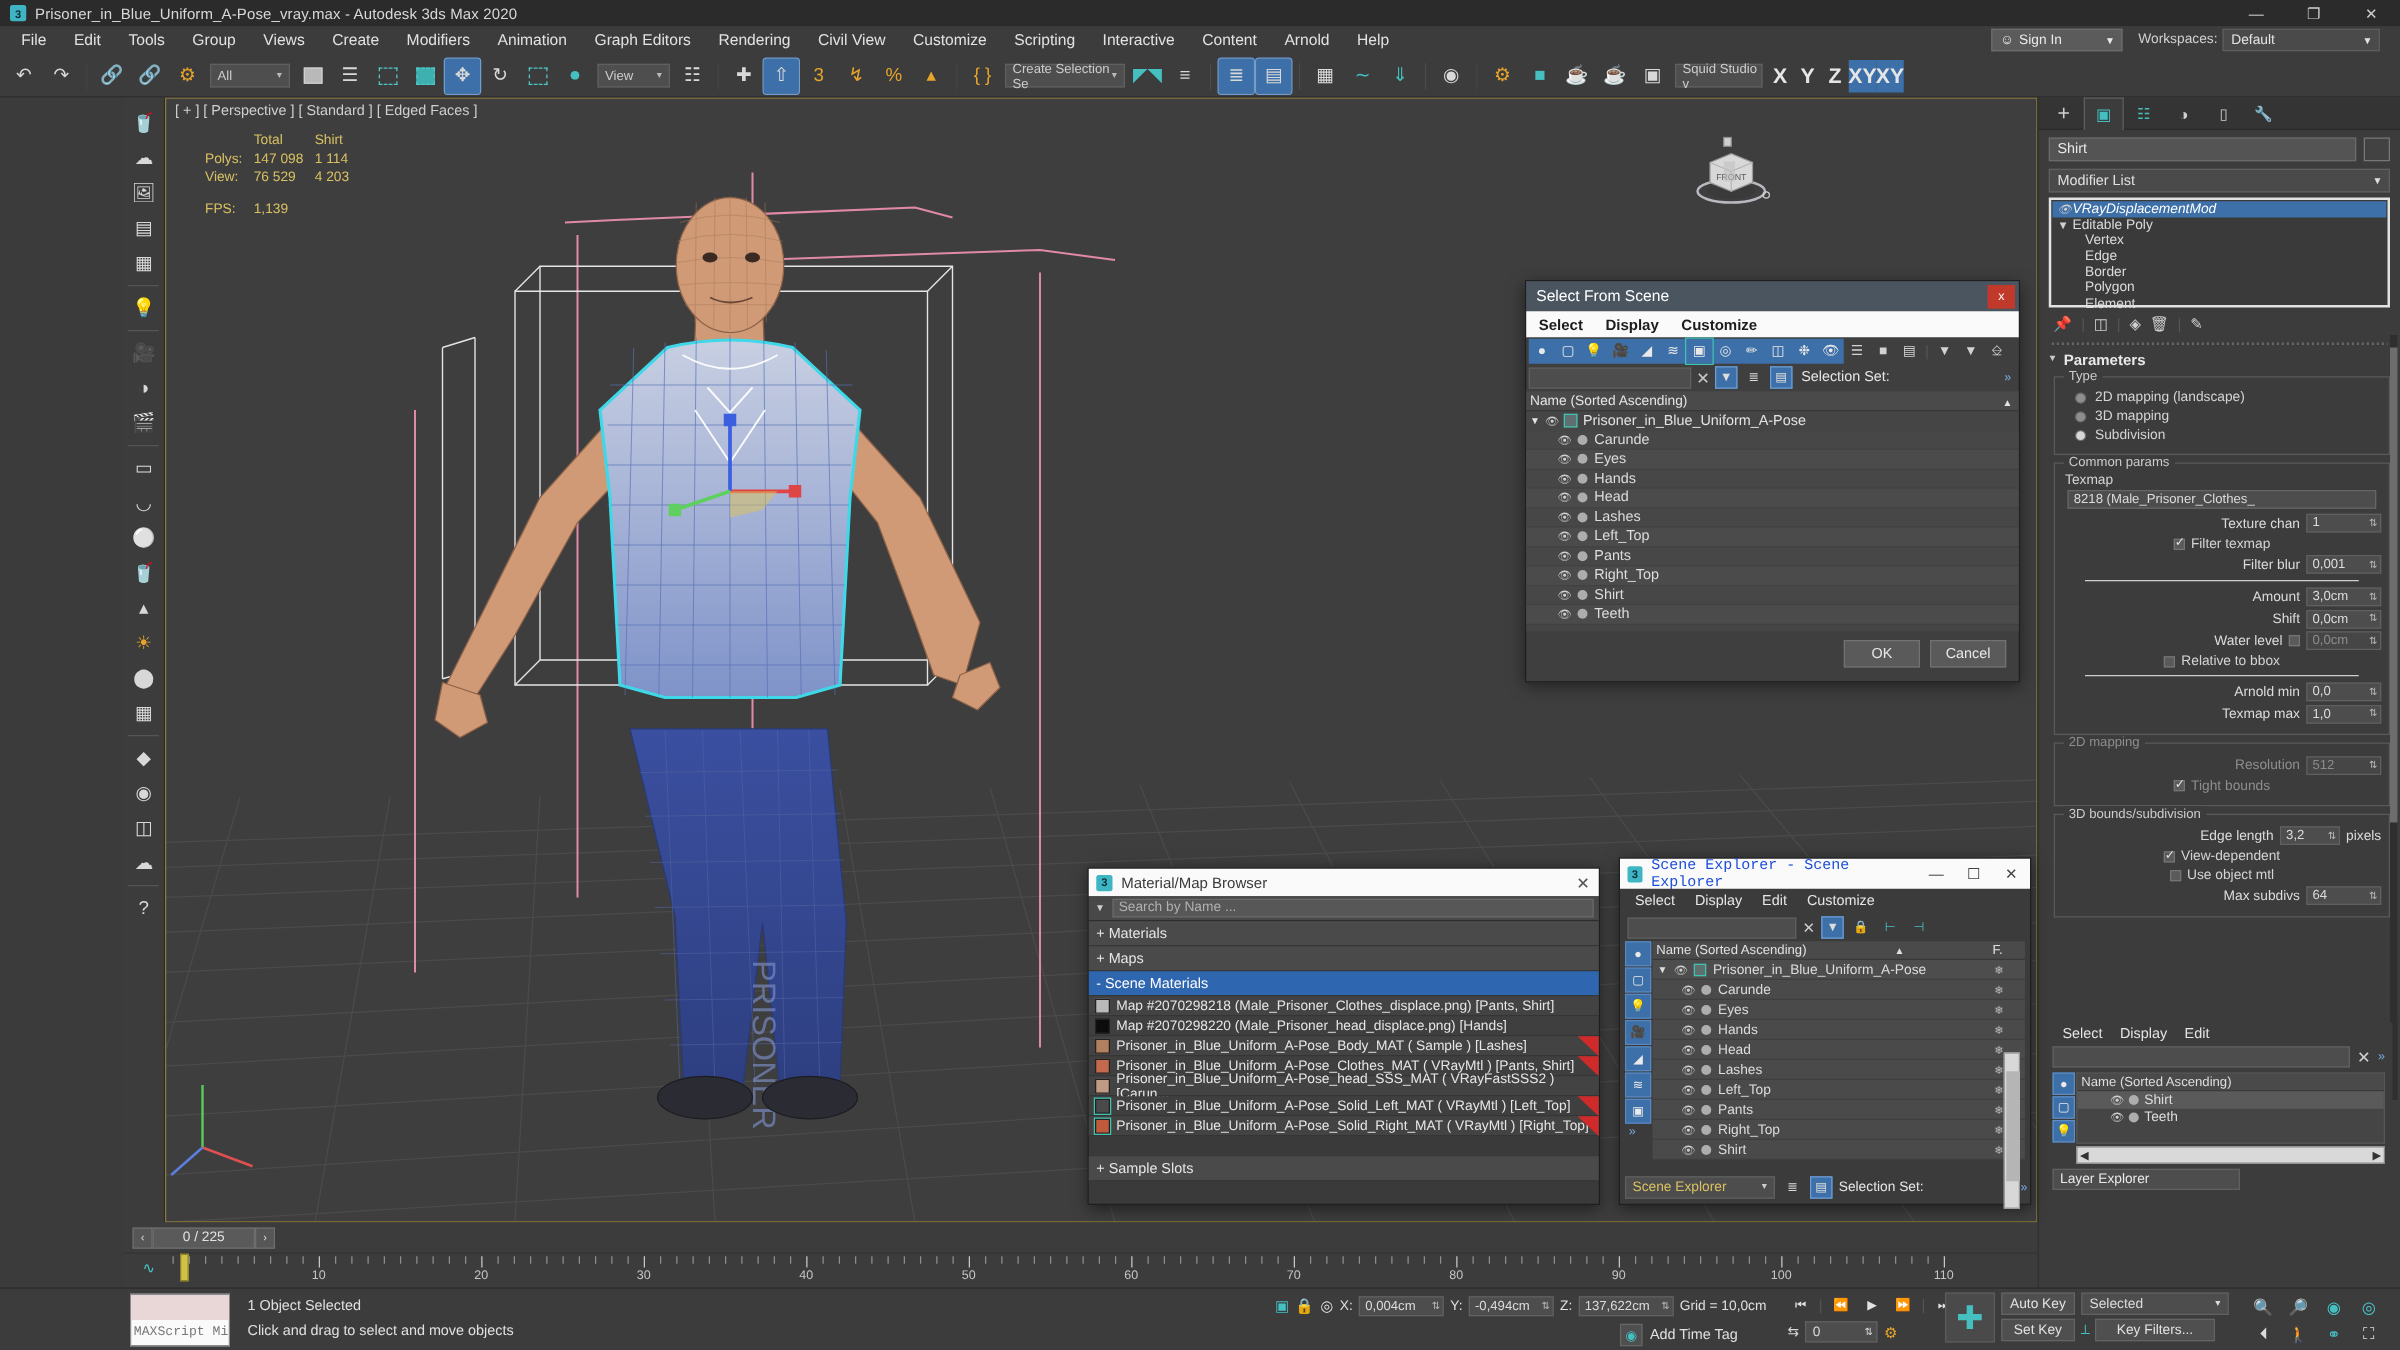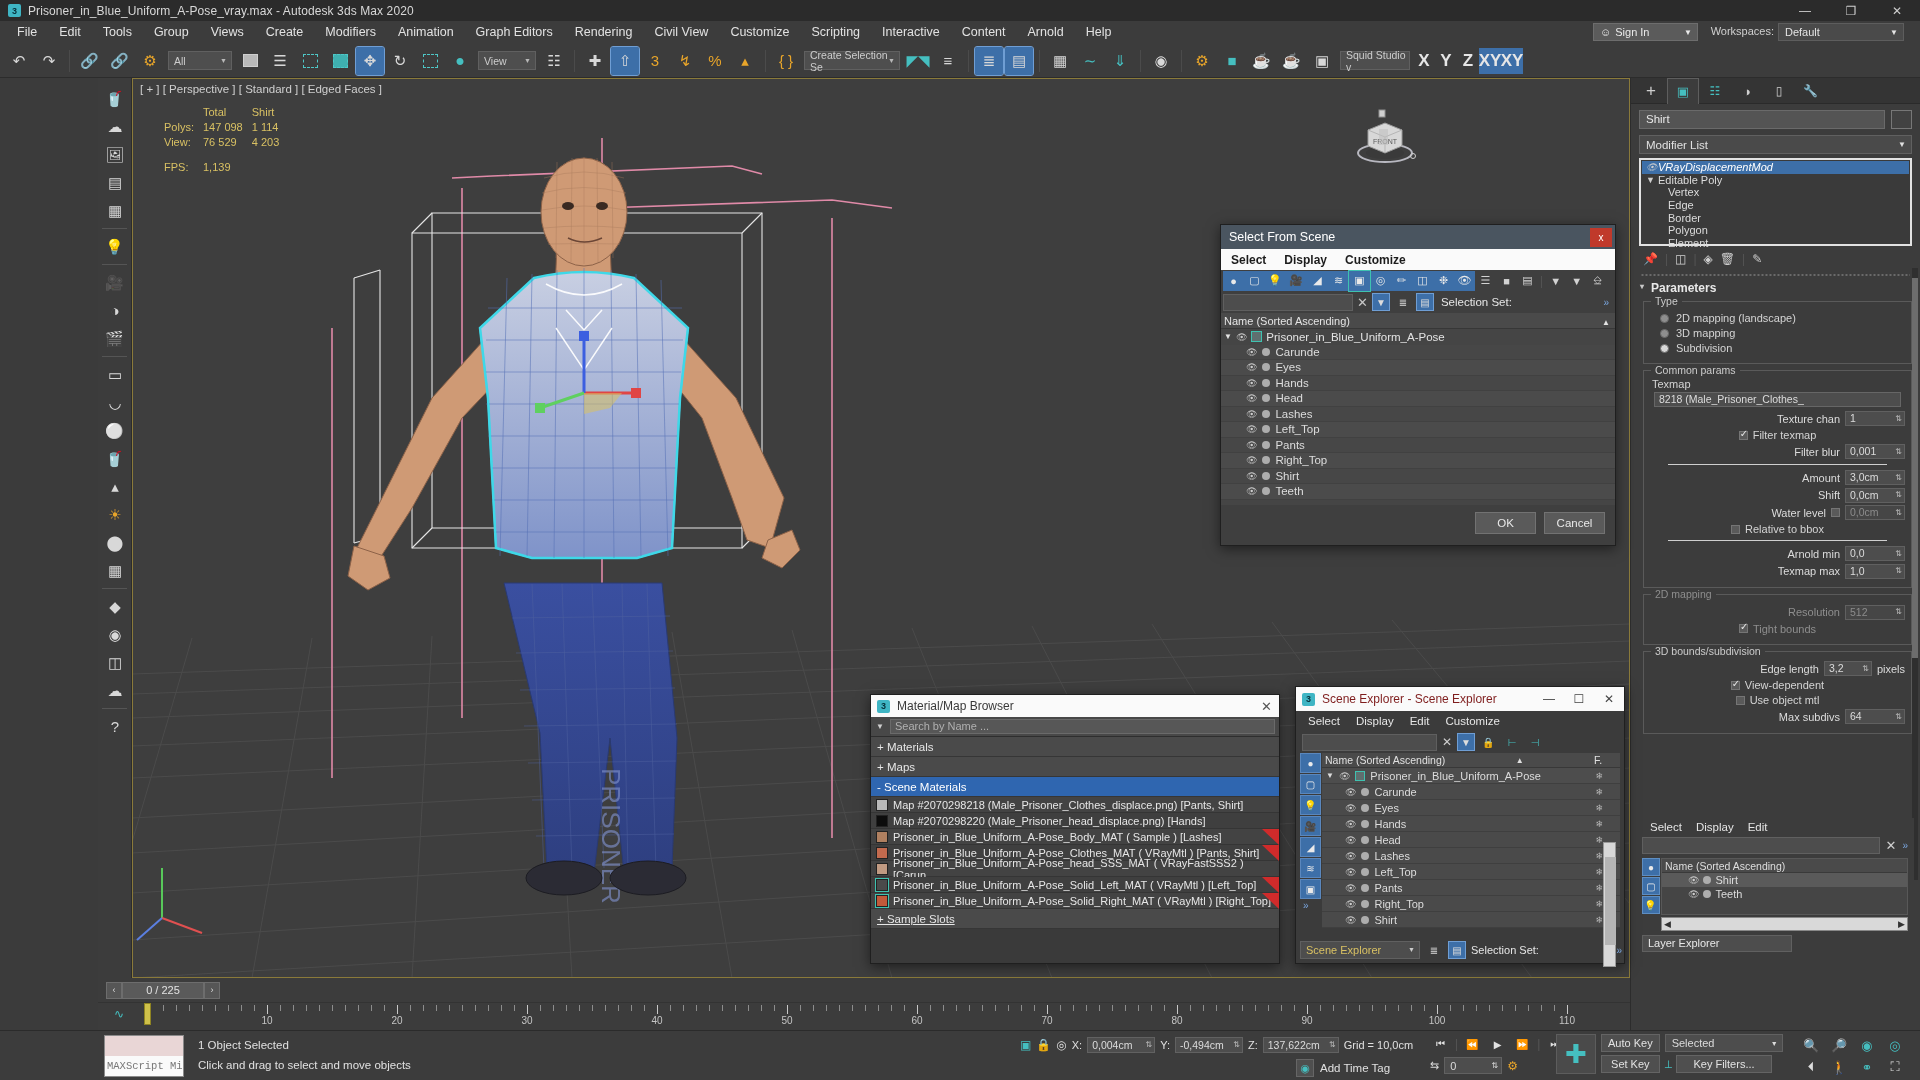--- a/index.html
+++ b/index.html
@@ -146,21 +146,21 @@
   .mmb-group { height:20px; background:#4a4a4a; border-bottom:1px solid #363636; font-size:11.5px; color:#e6e6e6; padding-left:6px; line-height:20px; }
   .mmb-group.sel { background:#2f66b0; color:#fff; }
   .mmb-row { height:16px; display:flex; align-items:center; font-size:11px; color:#e6e6e6; padding-left:5px; gap:5px; background:#3f3f3f; border-bottom:1px solid #353535; position:relative; }
   .mmb-row:nth-child(odd) { background:#434343; }
   .mmb-sw { width:12px; height:12px; border:1px solid #222; flex:none; }
   .mmb-flag { position:absolute; right:0; top:0; width:0; height:0; border-top:16px solid #d02b2b; border-left:17px solid transparent; }
 
   
   .se { position:absolute; left:1295px; top:686px; width:330px; height:278px; background:#3b3b3b; border:1px solid #1f1f1f; box-shadow:0 3px 12px rgba(0,0,0,.5); }
   .se-title { height:24px; background:#fafafa; display:flex; align-items:center; padding-left:6px; gap:7px; }
-  .se-titletext { font-size:12px; color:#7f1d1d; }
+  .se-titletext { font-size:12px; color:#1d4ed8;font-family:Liberation Mono, monospace; }
   .se-wbtns { margin-left:auto; display:flex; }
   .se-wb { width:30px; height:24px; display:flex; align-items:center; justify-content:center; font-size:12px; color:#444; }
   .se-menu { height:20px; display:flex; align-items:center; gap:16px; padding-left:12px; font-size:11.5px; color:#e6e6e6; }
   .se-filterrow { height:22px; display:flex; align-items:center; gap:5px; padding:0 6px; }
   .se-search { width:135px; height:17px; background:#4d4d4d; border:1px solid #5f5f5f; }
   .se-x { font-size:12px; color:#cfcfcf; }
   .se-ib { width:18px; height:18px; display:flex; align-items:center; justify-content:center; font-size:10px; color:#dcdcdc; }
   .se-ib.on { background:#3d6fa8; border:1px solid #6f9ed4; }
   .se-body { display:flex; padding:0 4px; }
   .se-icol { width:22px; }
@@ -177,21 +177,21 @@
   .se-fcombo { width:120px; height:18px; background:#4d4d4d; border:1px solid #606060; font-size:11px; color:#d9c163; padding-left:5px; line-height:16px; display:flex; align-items:center; }
   .se-fcombo .caret { margin-left:auto; margin-right:4px; font-size:7px; color:#ccc; }
 
   
   .timearea { position:absolute; left:98px; top:978px; width:1532px; height:52px; background:#3c3c3c; }
   .timeslider-row { height:24px; display:flex; align-items:center; padding-left:8px; }
   .ts-arrow { width:16px; height:17px; background:#565656; border:1px solid #6d6d6d; display:flex; align-items:center; justify-content:center; font-size:9px; color:#ddd; }
   .ts-field { width:82px; height:17px; background:#5a5a5a; border:1px solid #6d6d6d; font-size:11px; color:#e2e2e2; display:flex; align-items:center; justify-content:center; }
   .trackbar { height:26px; position:relative; border-top:1px solid #333; }
   .tb-curveicon { position:absolute; left:16px; top:4px; font-size:12px; color:#45bfc0; }
-  .ticks { position:absolute; left:52px; top:2px; right:4px; height:22px; }
+  .ticks { position:absolute; left:40px; top:2px; right:4px; height:22px; }
   .tick { position:absolute; top:0; width:1px; height:6px; background:#8d8d8d; }
   .tick.maj { height:9px; background:#c8c8c8; }
   .tlabel { position:absolute; top:10px; font-size:10px; color:#c5c5c5; transform:translateX(-50%); }
   .playhead { position:absolute; left:46px; top:0; width:7px; height:22px; background:#cfc14a; border:1px solid #8f8422; }
 
   
   .statusbar { position:absolute; left:0; top:1030px; width:1920px; height:50px; background:#3c3c3c; border-top:1px solid #2b2b2b; }
   .mxs { position:absolute; left:104px; top:4px; width:80px; height:42px; background:#fafafa; border:1px solid #8a8a8a; }
   .mxs-pink { height:20px; background:#e9d6d6; }
   .mxs-lbl { font-size:10.5px; color:#777; font-family:"Liberation Mono", monospace; padding-left:2px; line-height:20px; }
@@ -1050,21 +1050,21 @@
         <span class="mmb-sw" style="background:#4a4a4a;outline:1px solid #3fc2b0"></span>
         <span>Prisoner_in_Blue_Uniform_A-Pose_Solid_Left_MAT ( VRayMtl ) [Left_Top]</span>
         <span class="mmb-flag"></span>
       </div>
       <div class="mmb-row">
         <span class="mmb-sw" style="background:#c05a3a;outline:1px solid #3fc2b0"></span>
         <span>Prisoner_in_Blue_Uniform_A-Pose_Solid_Right_MAT ( VRayMtl ) [Right_Top]</span>
         <span class="mmb-flag"></span>
       </div>
     </div>
-    <div class="mmb-group" style="margin-top:0;text-decoration:underline;">+ Sample Slots</div>
+    <div class="mmb-group" style="margin-top:16px;">+ Sample Slots</div>
   </div>
 
   <div class="se">
     <div class="se-title">
       <span class="mmb-ico">3</span>
       <span class="se-titletext">Scene Explorer - Scene Explorer</span>
       <span class="se-wbtns">
         <span class="se-wb">—</span>
         <span class="se-wb">☐</span>
         <span class="se-wb">✕</span>

